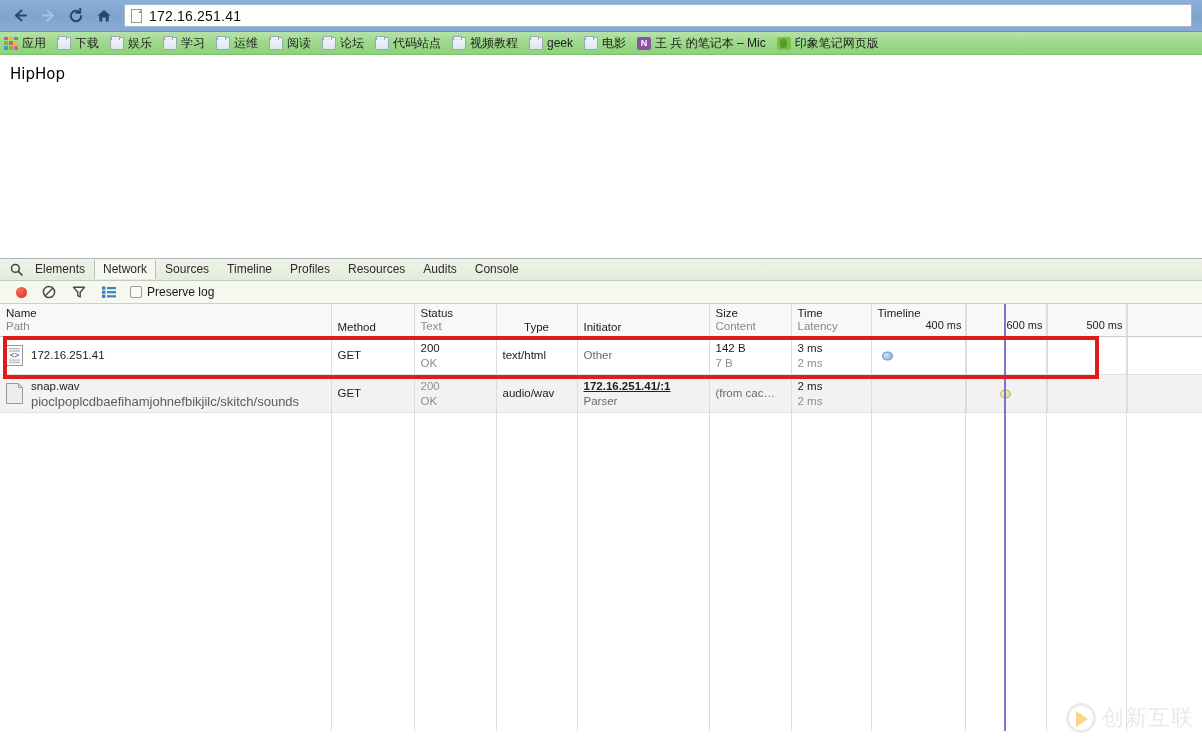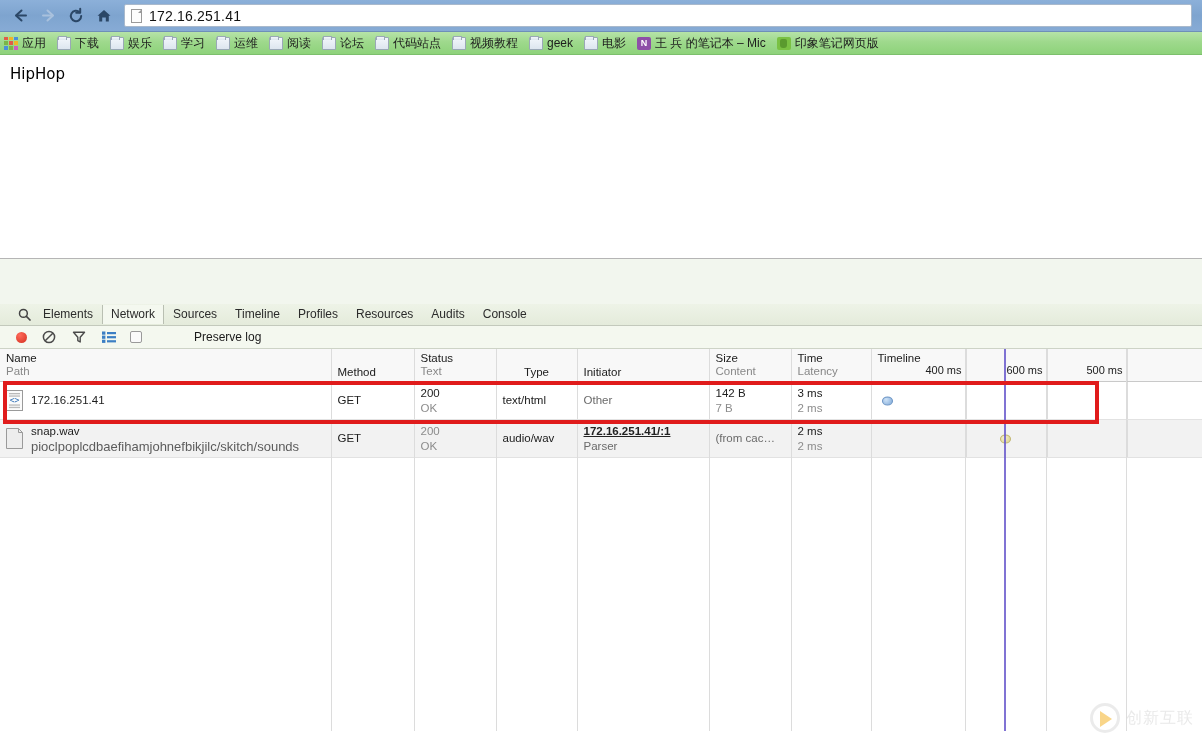--- a/index.html
+++ b/index.html
@@ -116,22 +116,21 @@
     height: 473px;
     background: #f2f6ee;
     border-top: 1px solid #b5b5b5;
     display: flex; flex-direction: column;
   }
   .dt-tabs {
     height: 22px;
     display: flex; align-items: center;
     background: linear-gradient(to bottom,#eef3e7,#e4ebdb);
     border-bottom: 1px solid #c3c9bc;
-    padding-left: 14px;
-    margin-top: 45px;
+    padding-left: 6px;
   }
   .dt-search-icon { width: 20px; display:flex; align-items:center; justify-content:center; }
   .dt-tab {
     font-size: 12px; color: #2b2b2b;
     padding: 3px 8px 4px 8px;
     line-height: 1;
     border-left: 1px solid transparent;
     border-right: 1px solid transparent;
   }
   .dt-tab.active {
@@ -145,21 +144,21 @@
     display: flex; align-items: center;
     background: #f4f8ef;
     border-bottom: 1px solid #cdd3c6;
     padding-left: 8px;
   }
   .tb-btn { width: 30px; display:flex; align-items:center; justify-content:center; }
   .rec-dot {
     width: 11px; height: 11px; border-radius: 50%;
     background: radial-gradient(circle at 35% 30%, #ff6a5a, #d32f1f);
   }
-  .preserve-wrap { display:flex; align-items:center; margin-left: 6px; font-size:12px; color:#1a1a1a;gap:47px; }
+  .preserve-wrap { display:flex; align-items:center; margin-left: 6px; font-size:12px; color:#1a1a1a; }
   .cb {
     width: 12px; height: 12px; border: 1px solid #9a9a9a; background:#fafafa;
     border-radius: 2px; margin-right: 5px;
   }
 
   
   .net-wrap { flex: 1; position: relative; overflow: hidden; background:#fff; }
   .net-table { width: 1202px; table-layout: fixed; border-collapse: collapse; }
   .net-table th, .net-table td {
     border-right: 1px solid #dcdcdc;
@@ -232,21 +231,21 @@
     display: flex; align-items: center; opacity: .55;
   }
   .wm-circle {
     width: 30px; height: 30px; border-radius: 50%;
     border: 3px solid #dcdcdc; position: relative; margin-right: 6px;
   }
   .wm-circle::after {
     content:""; position:absolute; left:7px; top:5px;
     border-left: 12px solid #f5b429; border-top: 8px solid transparent; border-bottom: 8px solid transparent;
   }
-  .wm-text { font-size: 16px; color: #d8d8d8; font-family:Liberation Mono, monospace; letter-spacing:1px; }
+  .wm-text { font-size: 22px; color: #d8d8d8; font-family:Liberation Mono, monospace; letter-spacing:1px; }
 </style>
 </head>
 <body>
 
 <div class="browser-toolbar">
   <div class="nav-btn">
     <svg width="17" height="17" viewBox="0 0 17 17">
         <path d="M9.5 3.5 L4 8.5 L9.5 13.5" fill="none" stroke="#2b4767" stroke-width="2" stroke-linecap="round" stroke-linejoin="round"></path>
         <path d="M4.5 8.5 L14 8.5" stroke="#2b4767" stroke-width="2" stroke-linecap="round"></path>
       </svg>

